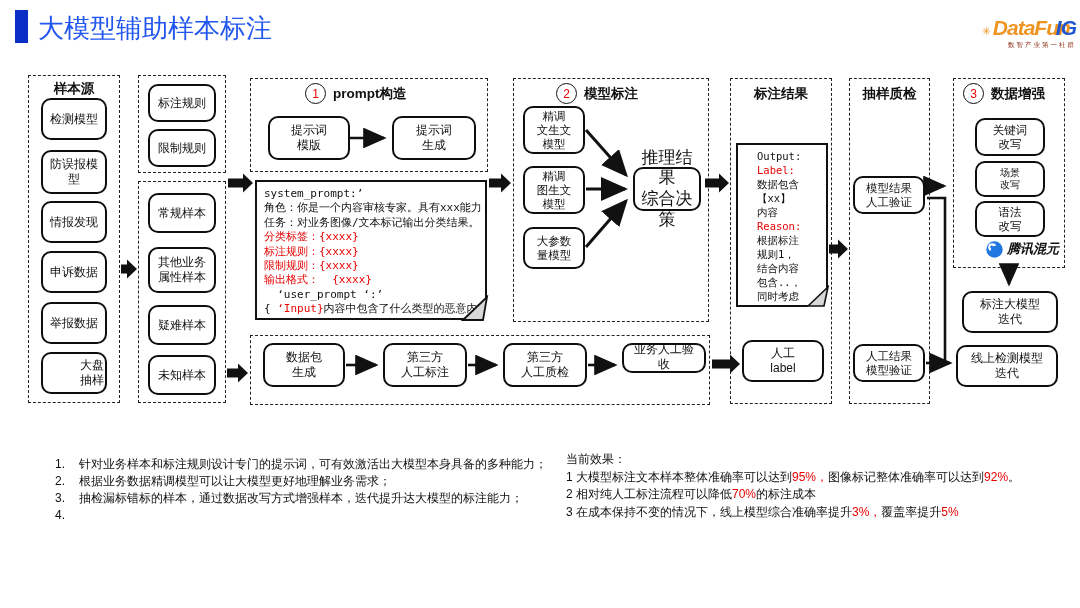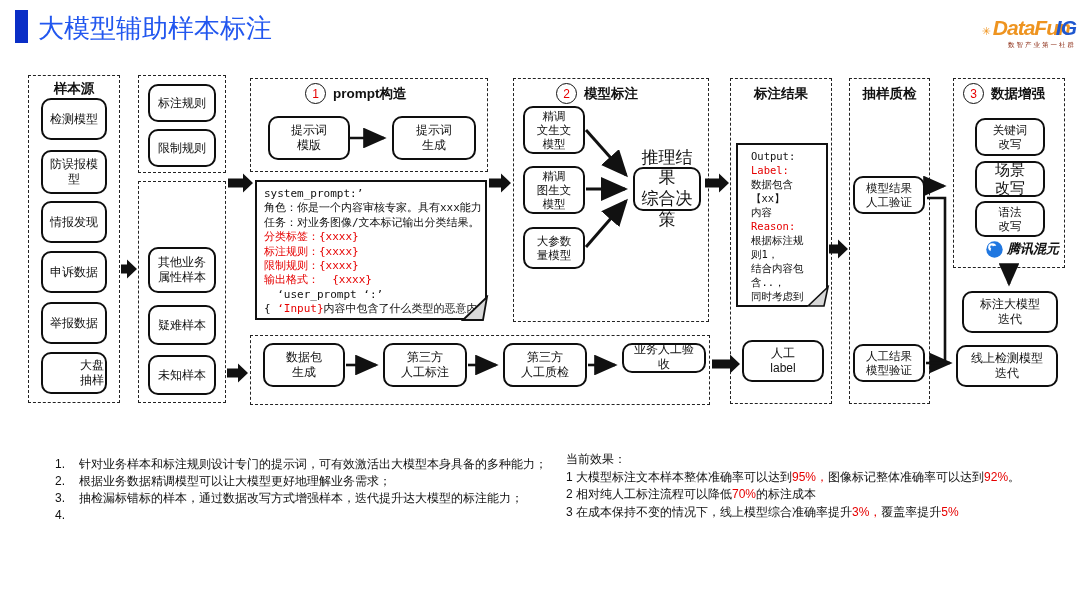--- a/index.html
+++ b/index.html
@@ -88,20 +88,21 @@
   <div class="box" style="left:41px;top:201px;width:66px;height:42px;">情报发现</div>
   <div class="box" style="left:41px;top:251px;width:66px;height:42px;">申诉数据</div>
   <div class="box" style="left:41px;top:302px;width:66px;height:42px;">举报数据</div>
   <div class="box" style="left:41px;top:352px;width:66px;height:42px;padding-left:36px;">大盘抽样</div>
 
   <div class="dashed" style="left:138px;top:75px;width:88px;height:98px;"></div>
   <div class="box" style="left:148px;top:84px;width:68px;height:38px;">标注规则</div>
   <div class="box" style="left:148px;top:129px;width:68px;height:38px;">限制规则</div>
 
   <div class="dashed" style="left:138px;top:181px;width:88px;height:222px;"></div>
+  <div class="box" style="left:148px;top:193px;width:68px;height:40px;">常规样本</div>
   <div class="box" style="left:148px;top:247px;width:68px;height:46px;">其他业务
 属性样本</div>
   <div class="box" style="left:148px;top:305px;width:68px;height:40px;">疑难样本</div>
   <div class="box" style="left:148px;top:355px;width:68px;height:40px;">未知样本</div>
 
   <div class="dashed" style="left:250px;top:78px;width:238px;height:94px;"></div>
   <div class="sechead" style="left:305px;top:83px;">
     <span class="badge">1</span>
     <b>prompt构造</b>
   </div>
@@ -137,21 +138,21 @@
   <div class="box" style="left:523px;top:166px;width:62px;height:48px;font-size:11.5px;">精调
 图生文
 模型</div>
   <div class="box" style="left:523px;top:227px;width:62px;height:42px;font-size:11.5px;">大参数
 量模型</div>
   <div class="box" style="left:633px;top:167px;width:68px;height:44px;font-size:17px;">推理结果
 综合决策</div>
 
   <div class="dashed" style="left:730px;top:78px;width:102px;height:326px;"></div>
   <div class="coltitle" style="left:730px;top:85px;width:102px;">标注结果</div>
-  <div class="note mononote" style="left:736px;top:143px;width:92px;height:164px;padding:4px 13px;font-size:10.5px;line-height:14px;">
+  <div class="note mononote" style="left:736px;top:143px;width:92px;height:164px;padding:4px 19px;font-size:10.5px;line-height:14px;">
     <div class="ln">Output:</div>
     <div class="red">Label:</div>
     <div class="pre">数据包含【xx】
 内容</div>
     <div class="red">Reason:</div>
     <div class="pre">根据标注规则1，
 结合内容包含..，
 同时考虑到限制
 性规则xxx，所
 以将xx认定为
@@ -171,21 +172,21 @@
   <div class="box" style="left:853px;top:344px;width:72px;height:38px;font-size:11.5px;">人工结果
 模型验证</div>
 
   <div class="dashed" style="left:953px;top:78px;width:112px;height:190px;"></div>
   <div class="sechead" style="left:963px;top:83px;">
     <span class="badge">3</span>
     <b>数据增强</b>
   </div>
   <div class="box" style="left:975px;top:118px;width:70px;height:38px;font-size:11.5px;">关键词
 改写</div>
-  <div class="box" style="left:975px;top:161px;width:70px;height:36px;font-size:15px;">场景
+  <div class="box" style="left:975px;top:161px;width:70px;height:36px;font-size:10px;">场景
 改写</div>
   <div class="box" style="left:975px;top:201px;width:70px;height:36px;font-size:11.5px;">语法
 改写</div>
   <div class="hy">
     <svg width="17" height="17" viewBox="0 0 17 17">
       <circle cx="8.5" cy="8.5" r="8.2" fill="#2077e0"></circle>
       <circle cx="6.3" cy="6.3" r="4.1" fill="#fff"></circle>
       <circle cx="9.3" cy="9.3" r="4.6" fill="#2077e0"></circle>
       <circle cx="5.6" cy="6.0" r="1.4" fill="#2077e0"></circle>
     </svg>

